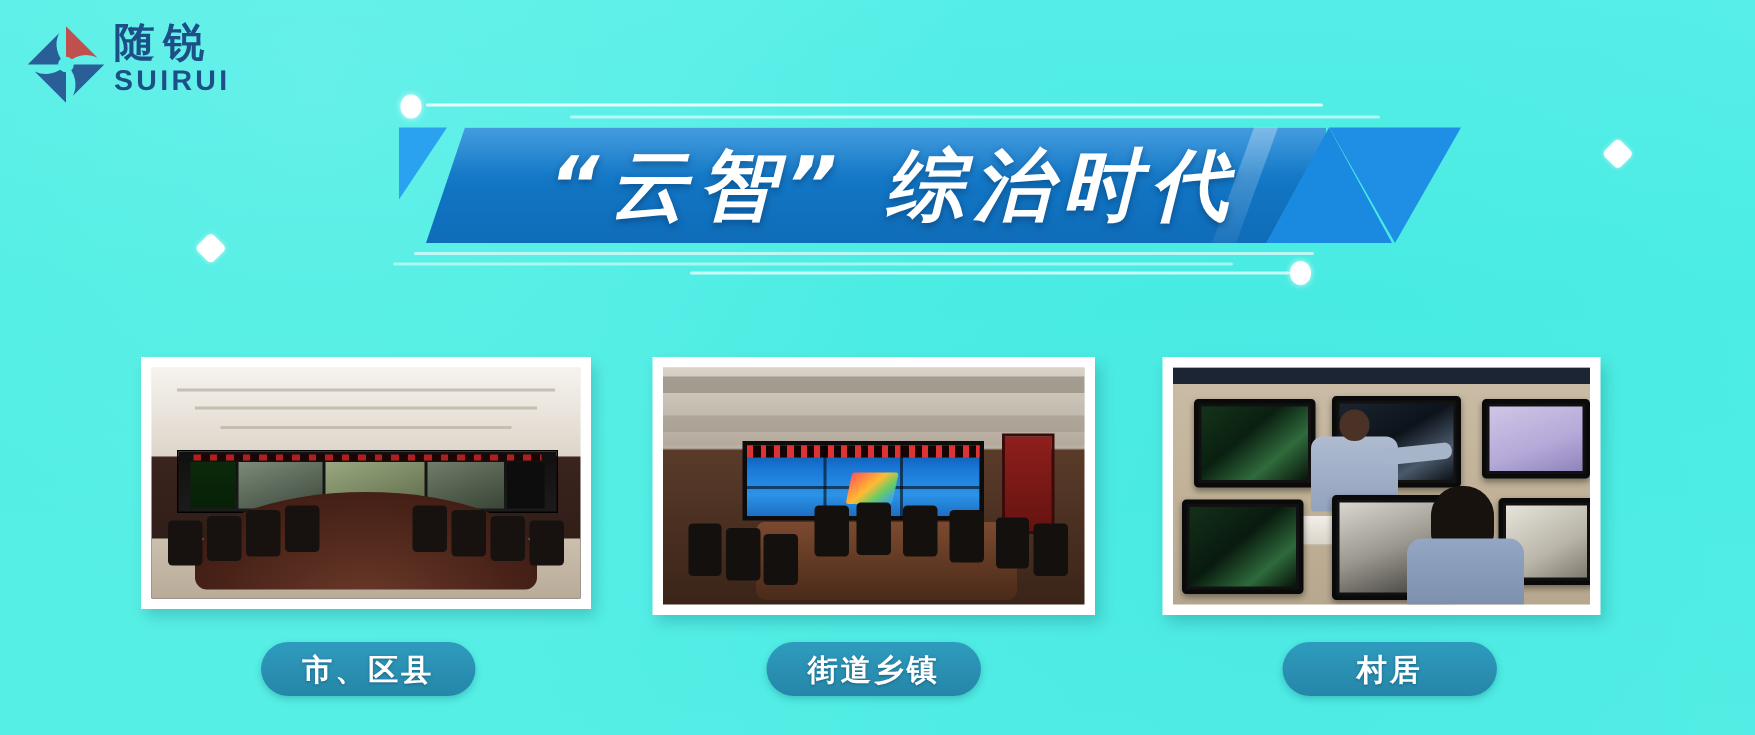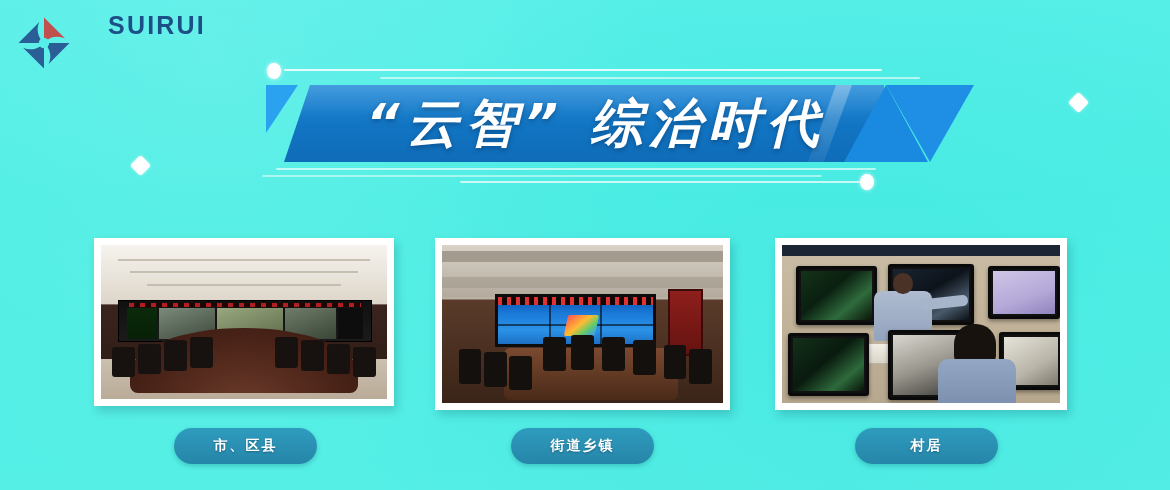--- a/index.html
+++ b/index.html
@@ -15,21 +15,21 @@
       radial-gradient(circle at 72% 78%, rgba(0,190,200,0.10), rgba(0,0,0,0) 55%),
       linear-gradient(180deg,#56efe8 0%,#4deee4 40%,#55efe6 100%);
   }
 
   
   .logo{position:absolute;left:14px;top:12px;width:200px;height:62px;}
   .logo-mark{position:absolute;left:0;top:2px;width:60px;height:58px;}
   .logo-text{position:absolute;left:62px;top:2px;width:130px;}
   .logo-cn{font-size:27px;line-height:30px;letter-spacing:6px;color:#1c4f86;font-weight:700;
     font-family:"DejaVu Sans","Liberation Sans",sans-serif;}
-  .logo-en{font-size:25px;line-height:22px;letter-spacing:2.2px;color:#1c4f86;font-weight:700;text-align:right;}
+  .logo-en{font-size:19px;line-height:22px;letter-spacing:2.2px;color:#1c4f86;font-weight:700;}
 
   
   .diamond{position:absolute;background:#ffffff;transform:rotate(45deg);border-radius:3px;
     box-shadow:0 0 3px rgba(255,255,255,0.7);}
 
   
   .banner{position:absolute;left:262px;top:58px;width:680px;height:128px;}
   .b-line{position:absolute;background:rgba(255,255,255,0.82);height:2px;border-radius:2px;}
   .b-dot{position:absolute;width:14px;height:16px;background:#fff;border-radius:50%;
     box-shadow:0 0 4px rgba(255,255,255,0.8);}
@@ -49,21 +49,21 @@
 
   
   .cards{position:absolute;left:0;top:238px;width:1170px;height:240px;}
   .card{position:absolute;top:0;}
   .frame{position:absolute;left:0;top:0;background:#ffffff;
     box-shadow:3px 5px 9px rgba(0,70,80,0.22);padding:7px;box-sizing:border-box;}
   .photo{position:relative;width:100%;height:100%;overflow:hidden;background:#222;}
   .pill{position:absolute;height:36px;border-radius:18px;
     background:linear-gradient(180deg,#2e9cbe 0%,#2a8fb2 55%,#2586a8 100%);
     display:flex;align-items:center;justify-content:center;
-    color:#ffffff;font-size:14px;font-weight:700;letter-spacing:2px;
+    color:#ffffff;font-size:20px;font-weight:700;letter-spacing:2px;
     font-family:"DejaVu Sans","Liberation Sans",sans-serif;
     box-shadow:0 2px 5px rgba(0,70,90,0.25);
     text-shadow:0 1px 2px rgba(0,40,60,0.4);}
 
   
   .ph1{background:linear-gradient(180deg,#efeae2 0%,#e6ded3 38%,#3a241d 39%,#2b1a14 100%);}
   .ph1 .ceil{position:absolute;left:0;top:0;right:0;height:38%;
     background:linear-gradient(180deg,#f6f3ee,#ddd5c9);}
   .ph1 .ceilline{position:absolute;height:2px;background:#bdb4a6;opacity:.8;}
   .ph1 .wall{position:absolute;left:6%;top:36%;width:88%;height:26%;
@@ -128,20 +128,21 @@
         <g transform="rotate(0 50 50)">
           <path d="M50 6 L86 42 A30 30 0 0 0 50 50 Z" fill="#c0504d"></path>
           <path d="M94 50 L58 86 A30 30 0 0 0 50 50 Z" fill="#2a5e96"></path>
           <path d="M50 94 L14 58 A30 30 0 0 0 50 50 Z" fill="#2a5e96"></path>
           <path d="M6 50 L42 14 A30 30 0 0 0 50 50 Z" fill="#2a5e96"></path>
           <circle cx="50" cy="50" r="9" fill="#56efe8"></circle>
         </g>
       </svg>
     </div>
     <div class="logo-text">
+      <div class="logo-cn">随锐</div>
       <div class="logo-en">SUIRUI</div>
     </div>
   </div>
 
   <div class="diamond" style="left:133px;top:158px;width:15px;height:15px;"></div>
   <div class="diamond" style="left:1071px;top:95px;width:15px;height:15px;"></div>
 
   <div class="banner">
 
     <div class="b-dot" style="left:5px;top:5px;"></div>

